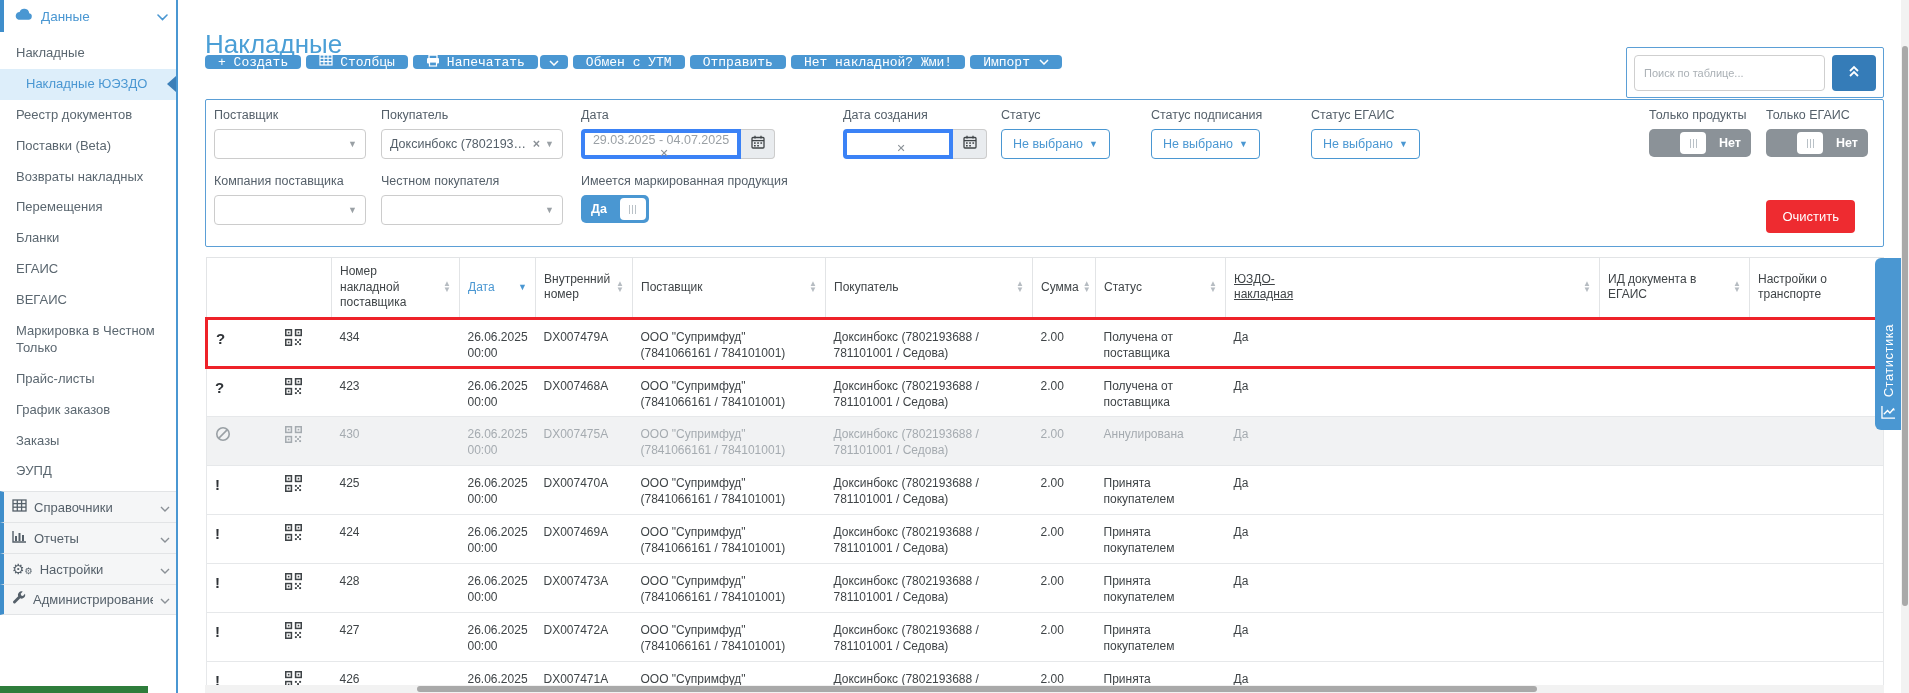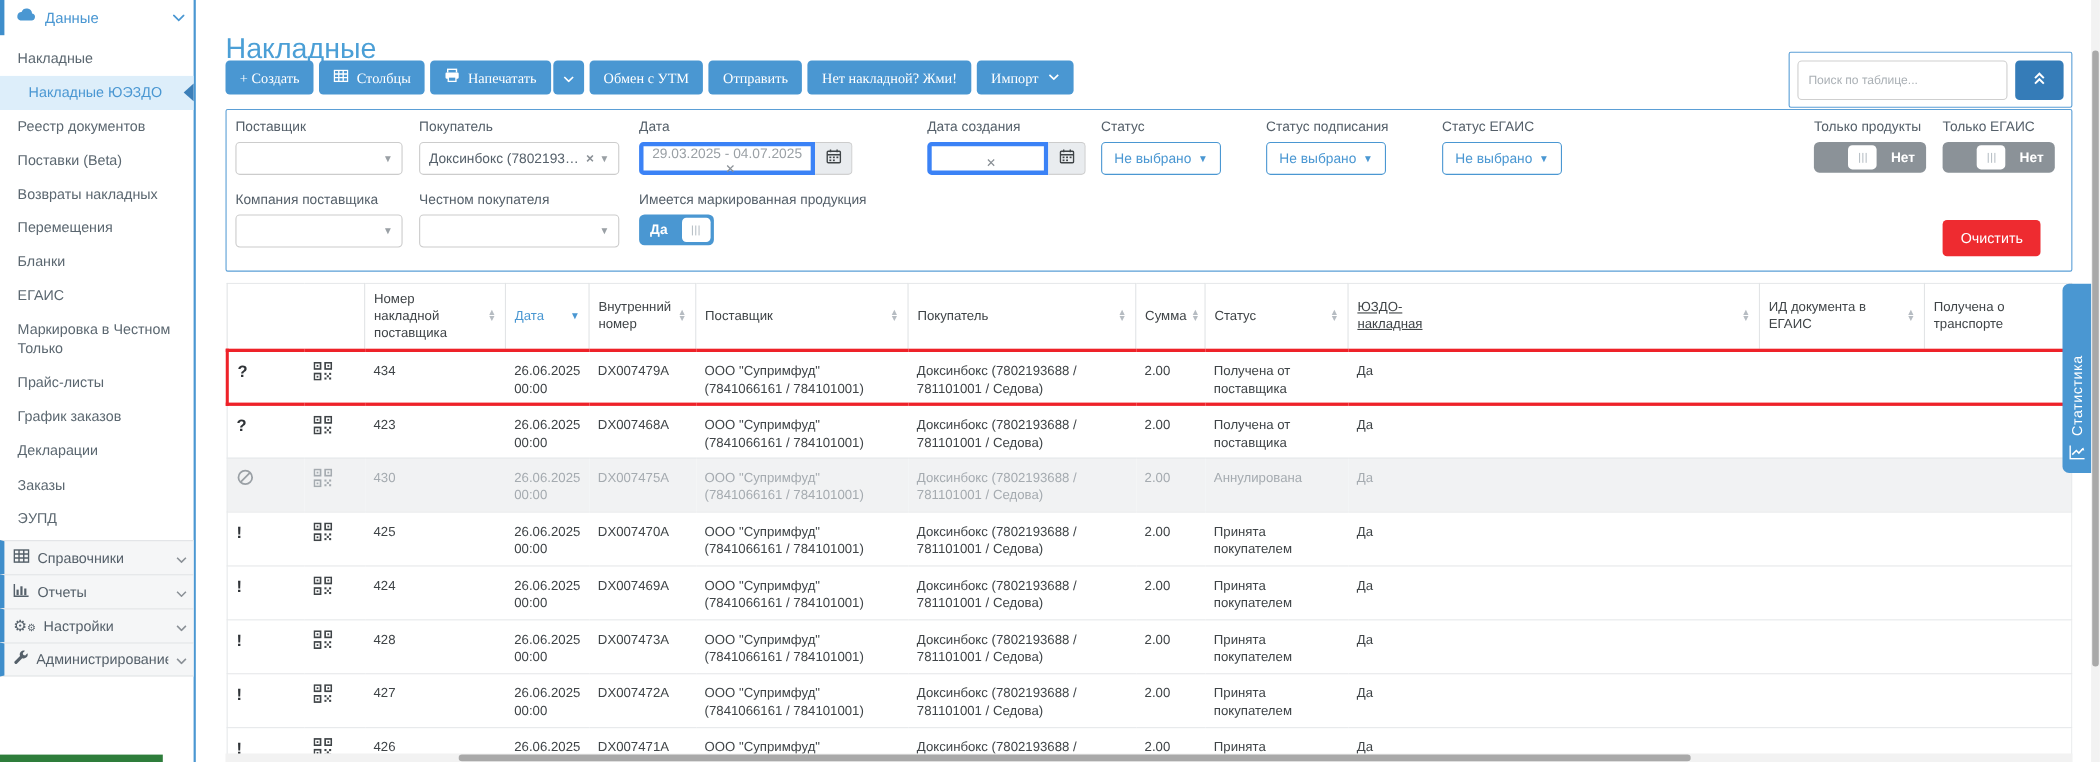--- a/index.html
+++ b/index.html
@@ -23,21 +23,21 @@
   .side-sec:last-of-type{border-bottom:1px solid #e2e4e6;}
   .side-green{position:absolute;bottom:0;left:0;width:148px;height:7px;background:#2e7d3b;}
   .chev{flex:none;}
 
   
   .main{position:absolute;left:178px;top:0;right:0;bottom:0;}
   .page-title{position:absolute;left:27px;top:12px;font-size:26px;font-weight:400;color:#4b9fd6;}
 
   .toolbar{position:absolute;left:27px;top:55px;display:flex;gap:5px;align-items:center;}
   .btn{display:inline-flex;align-items:center;gap:7px;background:#4a97d2;color:#fff;border:none;border-radius:4px;
-      height:31px;padding:0 13px;font-size:13px;font-family:Liberation Serif, serif;cursor:pointer;white-space:nowrap;}
+      height:14px;padding:0 13px;font-size:13px;font-family:Liberation Mono, monospace;cursor:pointer;white-space:nowrap;}
   .btn.split-caret{padding:0 9px;margin-left:-3px;}
   .btn .caret{font-size:10px;margin-left:2px;}
 
   .search-panel{position:absolute;right:25px;top:47px;width:258px;height:51px;border:1px solid #5b9fd6;border-radius:2px;
       display:flex;align-items:center;padding:0 7px;gap:7px;background:#fff;}
   .search-input{flex:1;height:36px;border:1px solid #cfcfcf;border-radius:4px;padding:0 9px;font-size:11px;font-family:inherit;color:#5b6770;min-width:0;}
   .search-input::placeholder{color:#aab0b5;}
   .search-btn{width:44px;height:36px;background:#357cb8;border:none;border-radius:4px;display:flex;align-items:center;justify-content:center;cursor:pointer;flex:none;}
 
   
@@ -116,24 +116,24 @@
   </div>
   <nav class="side-menu" id="side-menu">
       <div class="side-item"><span>Накладные</span></div>
       <div class="side-item active indent"><span>Накладные ЮЭЗДО</span><span class="tri"></span></div>
       <div class="side-item"><span>Реестр документов</span></div>
       <div class="side-item"><span>Поставки (Beta)</span></div>
       <div class="side-item"><span>Возвраты накладных</span></div>
       <div class="side-item"><span>Перемещения</span></div>
       <div class="side-item"><span>Бланки</span></div>
       <div class="side-item"><span>ЕГАИС</span></div>
+      <div class="side-item"><span>ВЕГАИС</span></div>
       <div class="side-item"><span>Маркировка в Честном Только</span></div>
       <div class="side-item"><span>Прайс-листы</span></div>
       <div class="side-item"><span>График заказов</span></div>
-      <div class="side-item"><span>Декларации</span></div>
       <div class="side-item"><span>Заказы</span></div>
       <div class="side-item"><span>ЭУПД</span></div>
     </nav>
   <div>
     <div class="side-sec">
       <span>
         <svg width="15" height="13" viewBox="0 0 15 13">
             <g fill="none" stroke="#55606a" stroke-width="1.3">
               <rect x="1" y="1" width="13" height="11"></rect>
               <line x1="1" y1="4.6" x2="14" y2="4.6"></line>
@@ -475,21 +475,21 @@
               <div class="hwrap">
                 <span class="hlbl">ИД документа в ЕГАИС</span>
                 <span class="sort">
                   <span>▲</span>
                   <span>▼</span>
                 </span>
               </div>
             </th>
           <th>
               <div class="hwrap">
-                <span class="hlbl">Получена о транспорте</span>
+                <span class="hlbl">Настройки о транспорте</span>
               </div>
             </th>
         </tr>
       </thead>
       <tbody id="table-body">
           <tr class="hl">
             <td><span class="st-ic">?</span></td>
             <td><span class="qr"><svg width="17" height="17" viewBox="0 0 18 18" fill="currentColor">
                   <rect x="0.8" y="0.8" width="6" height="6" fill="none" stroke="currentColor" stroke-width="1.6"></rect>
                   <rect x="3" y="3" width="1.7" height="1.7"></rect>

